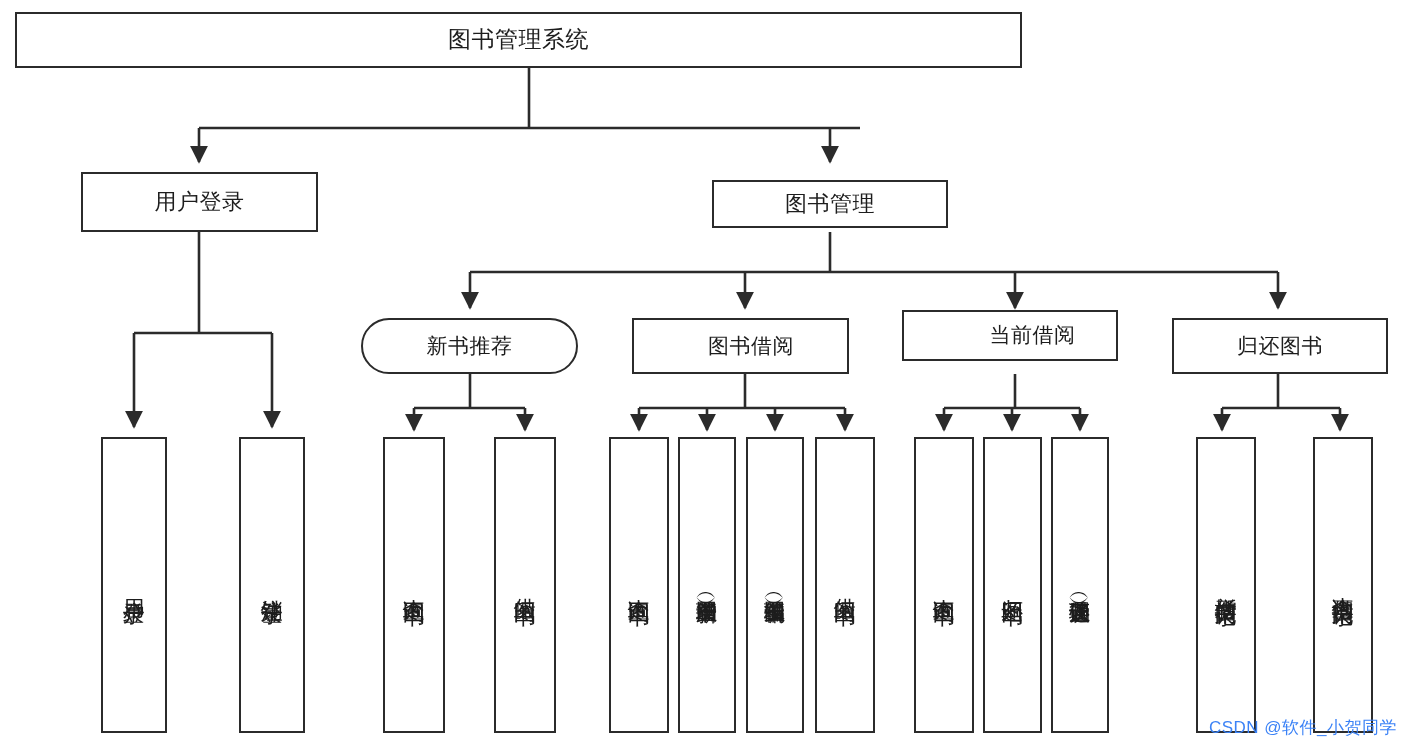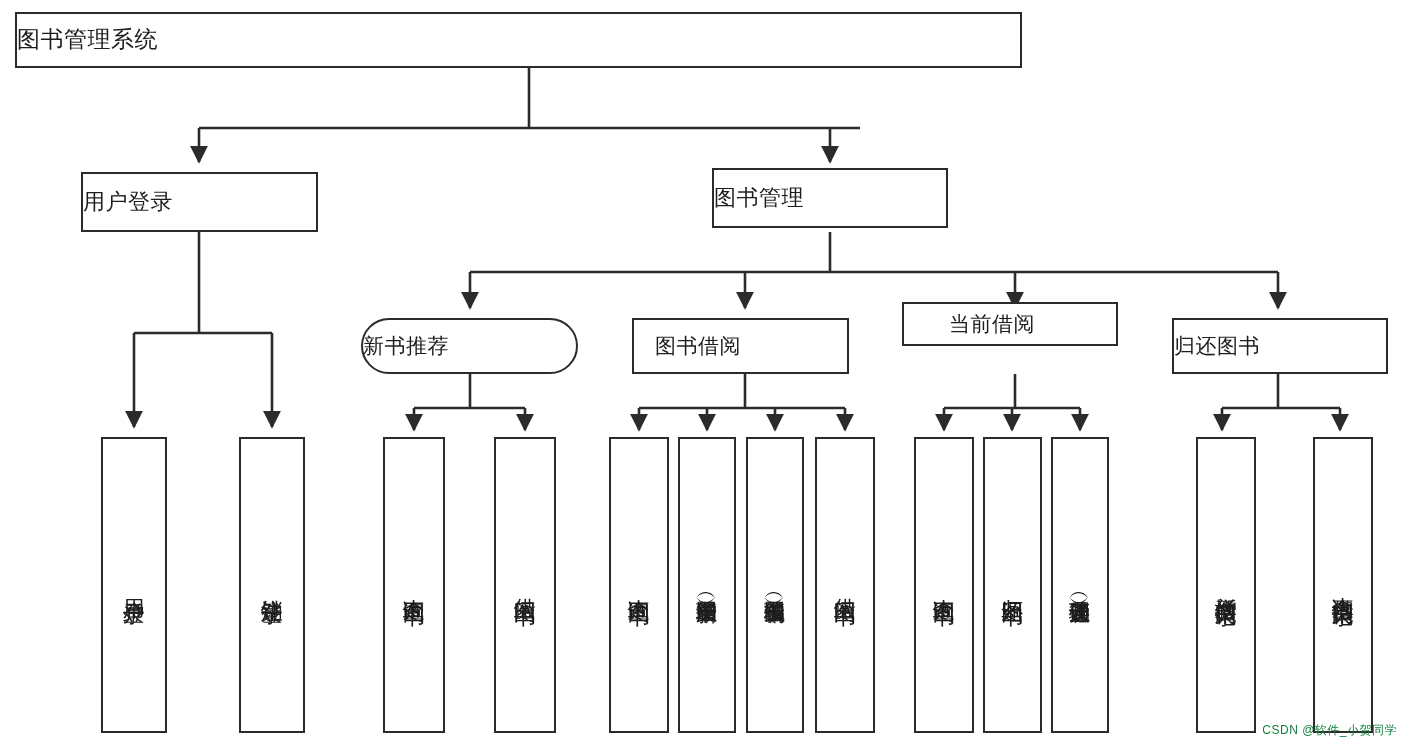--- a/index.html
+++ b/index.html
@@ -26,21 +26,21 @@
     height: 747px;
     pointer-events: none;
   }
   .node {
     position: absolute;
     box-sizing: border-box;
     border: 2px solid #2b2b2b;
     background: #ffffff;
     display: flex;
     align-items: center;
-    justify-content: flex-start;
+    justify-content: center;
     text-align: center;
   }
   .node .label {
     display: block;
     line-height: 1.18;
     letter-spacing: 0.5px;
     color: #1d1d1d;
   }
   .node.root .label { font-size: 23px; }
   .node.lvl2 .label { font-size: 22px; }
@@ -60,22 +60,22 @@
   }
   .node.leaf.tight .label {
     font-size: 21px;
     letter-spacing: 0px;
     line-height: 1.0;
   }
   .watermark {
     position: absolute;
     right: 8px;
     bottom: 8px;
-    font-size: 12px;
-    color: #15803d;
+    font-size: 17px;
+    color: #3b82f6;
     letter-spacing: 0.5px;
     white-space: nowrap;
   }
 </style>
 </head>
 <body>
 
 <div id="canvas">
 
   <svg class="connectors" viewBox="0 0 1405 747" xmlns="http://www.w3.org/2000/svg">
@@ -128,31 +128,31 @@
     </g>
   </svg>
 
   <div class="node root" style="left:15px; top:12px; width:1007px; height:56px;">
     <span class="label">图书管理系统</span>
   </div>
 
   <div class="node lvl2" style="left:81px; top:172px; width:237px; height:60px;">
     <span class="label">用户登录</span>
   </div>
-  <div class="node lvl2" style="left:712px; top:168px; width:236px; height:60px;">
+  <div class="node lvl2" style="left:712px; top:180px; width:236px; height:48px;">
     <span class="label">图书管理</span>
   </div>
 
   <div class="node lvl3" style="left:361px; top:318px; width:217px; height:56px;border-radius:28px;">
     <span class="label">新书推荐</span>
   </div>
   <div class="node lvl3" style="left:632px; top:318px; width:217px; height:56px;padding-left:21px;">
     <span class="label">图书借阅</span>
   </div>
-  <div class="node lvl3" style="left:902px; top:302px; width:216px; height:44px;padding-left:45px;">
+  <div class="node lvl3" style="left:902px; top:310px; width:216px; height:51px;padding-left:45px;">
     <span class="label">当前借阅</span>
   </div>
   <div class="node lvl3" style="left:1172px; top:318px; width:216px; height:56px;">
     <span class="label">归还图书</span>
   </div>
 
   <div class="node leaf" style="left:101px; top:437px; width:66px; height:296px;">
     <span class="label">用户登录</span>
   </div>
   <div class="node leaf" style="left:239px; top:437px; width:66px; height:296px;">

